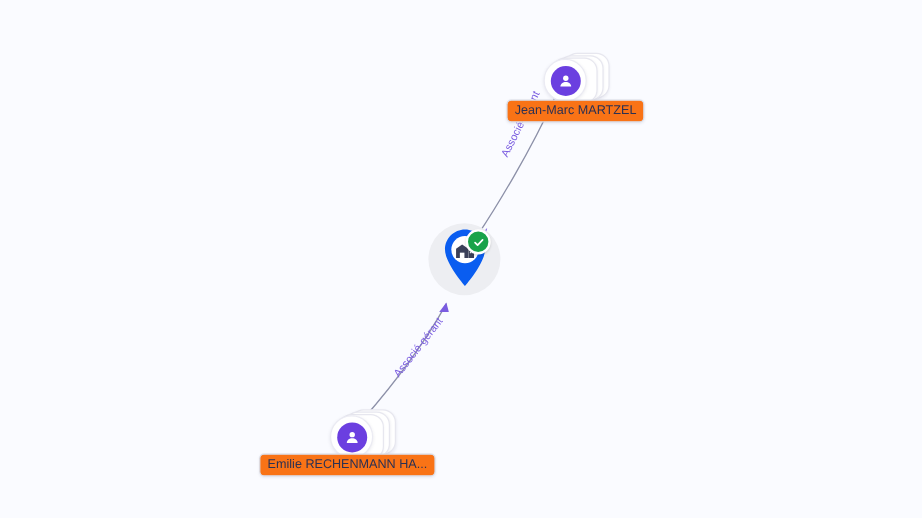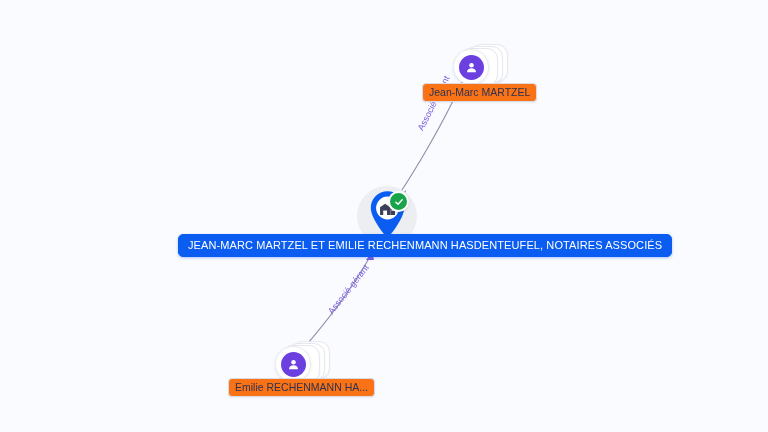--- a/index.html
+++ b/index.html
@@ -98,21 +98,21 @@
     <div class="stack s3"></div>
     <div class="avatar-disc">
       <div class="avatar-inner">
         <svg width="15" height="15" viewBox="0 0 24 24" aria-hidden="true">
           <circle cx="12" cy="8.3" r="3.6" fill="#ffffff"></circle>
           <path d="M4.8 19.4c0-3.9 3.3-6.2 7.2-6.2s7.2 2.3 7.2 6.2z" fill="#ffffff"></path>
         </svg>
       </div>
     </div>
   </div>
-  <div class="node-label" style="left:228px;top:378px;">
+  <div class="node-label" style="left:216px;top:378px;">
     <span>Emilie RECHENMANN HA...</span>
   </div>
 
   <div class="company-node" style="left:357px;top:186px;">
     <div class="halo"></div>
     <div class="pin">
       <svg width="45" height="52" viewBox="0 0 45 52" aria-hidden="true">
         <path d="M22.5 2.2c-9.2 0-16.7 7.4-16.7 16.6 0 11.8 16.7 30.5 16.7 30.5s16.7-18.7 16.7-30.5c0-9.2-7.5-16.6-16.7-16.6z" fill="#0a5df0"></path>
         <circle cx="22.5" cy="19" r="11.4" fill="#ffffff"></circle>
       </svg>
@@ -126,17 +126,14 @@
         <rect x="6.6" y="14.6" width="4.8" height="5.6" fill="#ffffff"></rect>
       </svg>
     </div>
     <div class="badge">
       <svg width="10" height="10" viewBox="0 0 24 24" aria-hidden="true">
         <path d="M4.5 12.6 L9.6 17.6 L19.6 6.8" fill="none" stroke="#ffffff" stroke-width="3.4" stroke-linecap="round" stroke-linejoin="round"></path>
       </svg>
     </div>
   </div>
 
-  <div class="node-label selected" style="left:178px;top:234px;">
-    <span>JEAN-MARC MARTZEL ET EMILIE RECHENMANN HASDENTEUFEL, NOTAIRES ASSOCIÉS</span>
-  </div>
 
 </div>
 
 </body></html>

